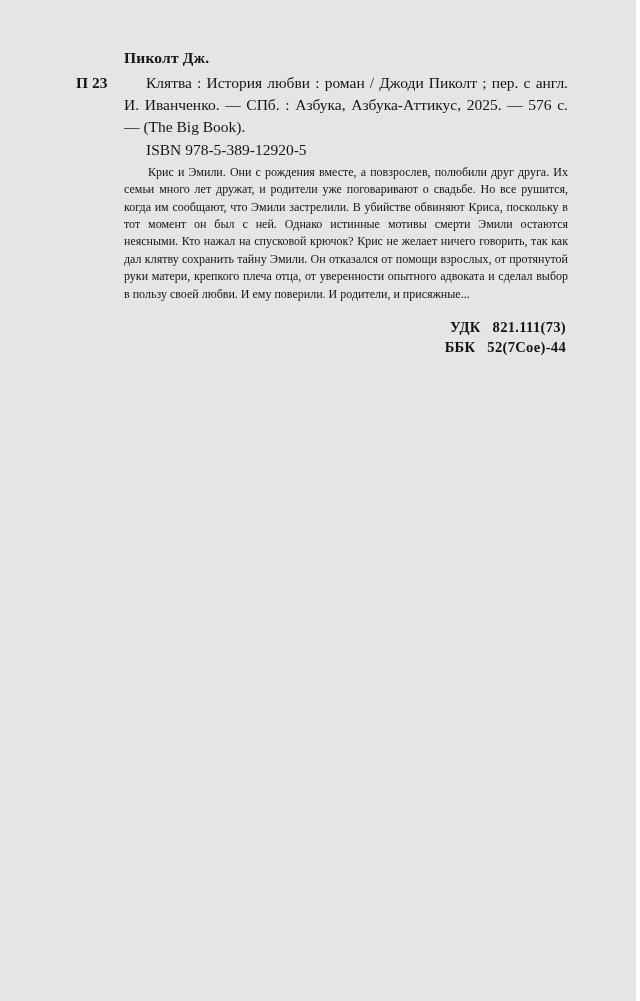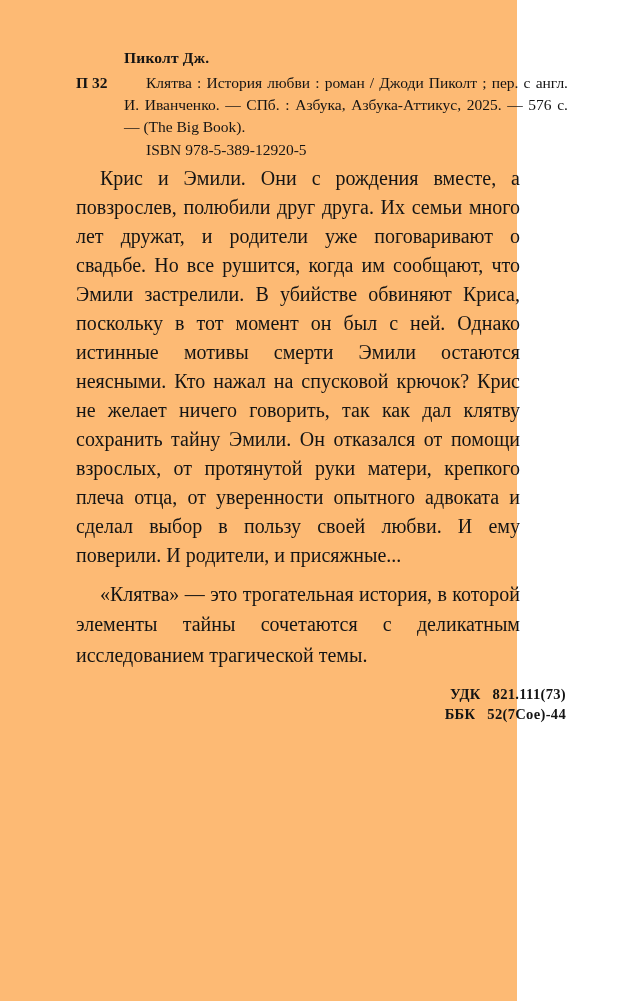--- a/index.html
+++ b/index.html
@@ -12,23 +12,23 @@
     height: 1001px;
     position: relative;
     font-family: "Liberation Serif", serif;
     color: #141414;
     overflow: hidden;
   }
   .page {
     position: absolute;
     left: 0;
     top: 0;
-    width: 517px;
+    width: 636px;
     height: 1001px;
-    background: #fdba74;
+    background: #e5e5e5;
   }
   .content {
     position: absolute;
     left: 76px;
     top: 48px;
     width: 492px;
   }
 
   
   .author-line {
@@ -65,22 +65,23 @@
   .isbn-line {
     margin-left: 48px;
     font-size: 15.5px;
     line-height: 1.42;
     text-indent: 22px;
     margin-top: 1px;
   }
 
   
   .annotation {
+    margin-left: 48px;
     width: 444px;
-    font-size: 20px;
+    font-size: 12px;
     line-height: 1.45;
     text-align: justify;
     text-indent: 24px;
     margin-top: 3px;
     hyphens: manual;
   }
   .annotation.second {
     margin-top: 9px;
     line-height: 1.52;
   }
@@ -104,29 +105,28 @@
 </style>
 </head>
 <body>
 
 <div class="page">
   <div class="content">
 
     <div class="author-line">Пиколт Дж.</div>
 
     <div class="cat-block">
-      <span class="cat-index">П 32</span>
+      <span class="cat-index">П 23</span>
       <div class="cat-body">Клятва : История любви : роман / Джоди Пиколт ; пер. с англ. И. Иванченко. — СПб. : Азбука, Азбука-Аттикус, 2025. — 576 с. — (The Big Book).</div>
     </div>
 
     <div class="isbn-line">ISBN 978-5-389-12920-5</div>
 
     <div class="annotation first">Крис и Эмили. Они с рождения вместе, а повзрослев, полюбили друг друга. Их семьи много лет дружат, и родители уже поговаривают о свадьбе. Но все рушится, когда им сообщают, что Эмили застрелили. В убийстве обвиняют Криса, поскольку в тот момент он был с ней. Однако истинные мотивы смерти Эмили остаются неясными. Кто нажал на спусковой крючок? Крис не желает ничего говорить, так как дал клятву сохранить тайну Эмили. Он отказался от помощи взрослых, от протянутой руки матери, крепкого плеча отца, от уверенности опытного адвоката и сделал выбор в пользу своей любви. И ему поверили. И родители, и присяжные...</div>
 
-    <div class="annotation second">«Клятва» — это трогательная история, в которой элементы тайны сочетаются с деликатным исследованием трагической темы.</div>
 
     <div class="codes">
       <div>
         <span>УДК</span>
         <span>&nbsp;</span>
         <span class="code-num">821.111(73)</span>
       </div>
       <div>
         <span>ББК</span>
         <span>&nbsp;</span>

